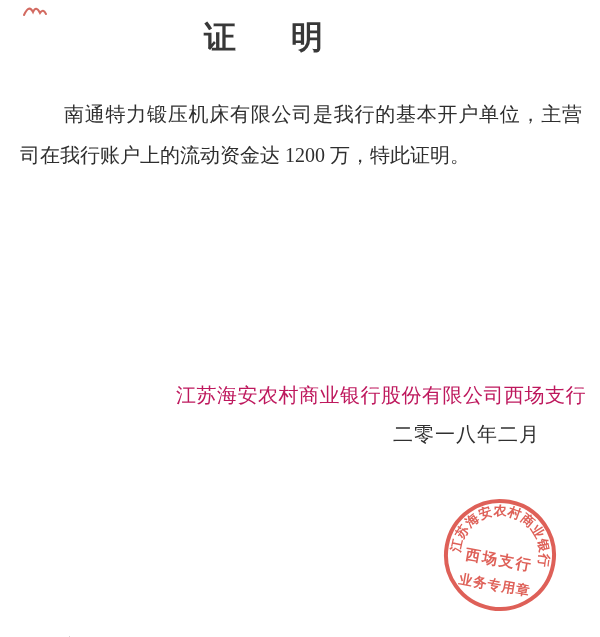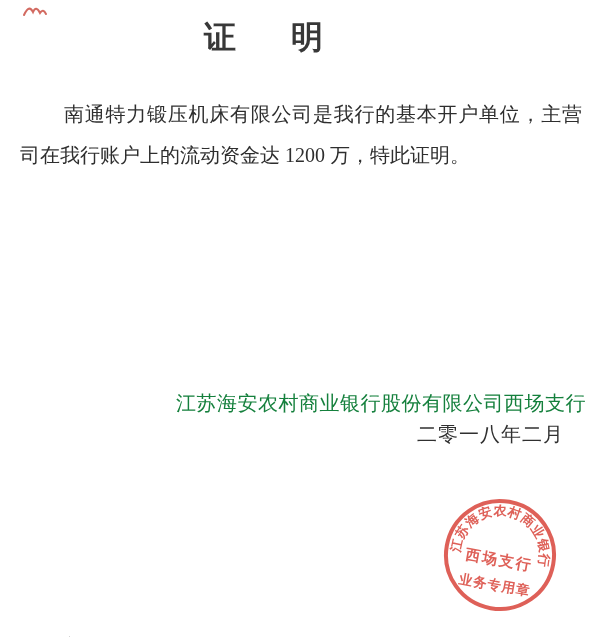--- a/index.html
+++ b/index.html
@@ -44,30 +44,29 @@
   .body-line.last { text-align-last: left; }
   .sig-bank {
     position: absolute;
     top: 382px;
     left: 0;
     width: 600px;
     text-align: right;
     padding-right: 14px;
     font-size: 20px;
     letter-spacing: 0.5px;
-    color: #15803d;
-    margin-top: 8px;
+    color: #be185d;
   }
   .sig-date {
     position: absolute;
     top: 421px;
     left: 0;
     width: 600px;
     text-align: right;
-    padding-right: 36px;
+    padding-right: 60px;
     font-size: 20px;
     letter-spacing: 1px;
     color: #303030;
   }
   .seal {
     position: absolute;
     left: 430px;
     top: 485px;
     width: 140px;
     height: 140px;

